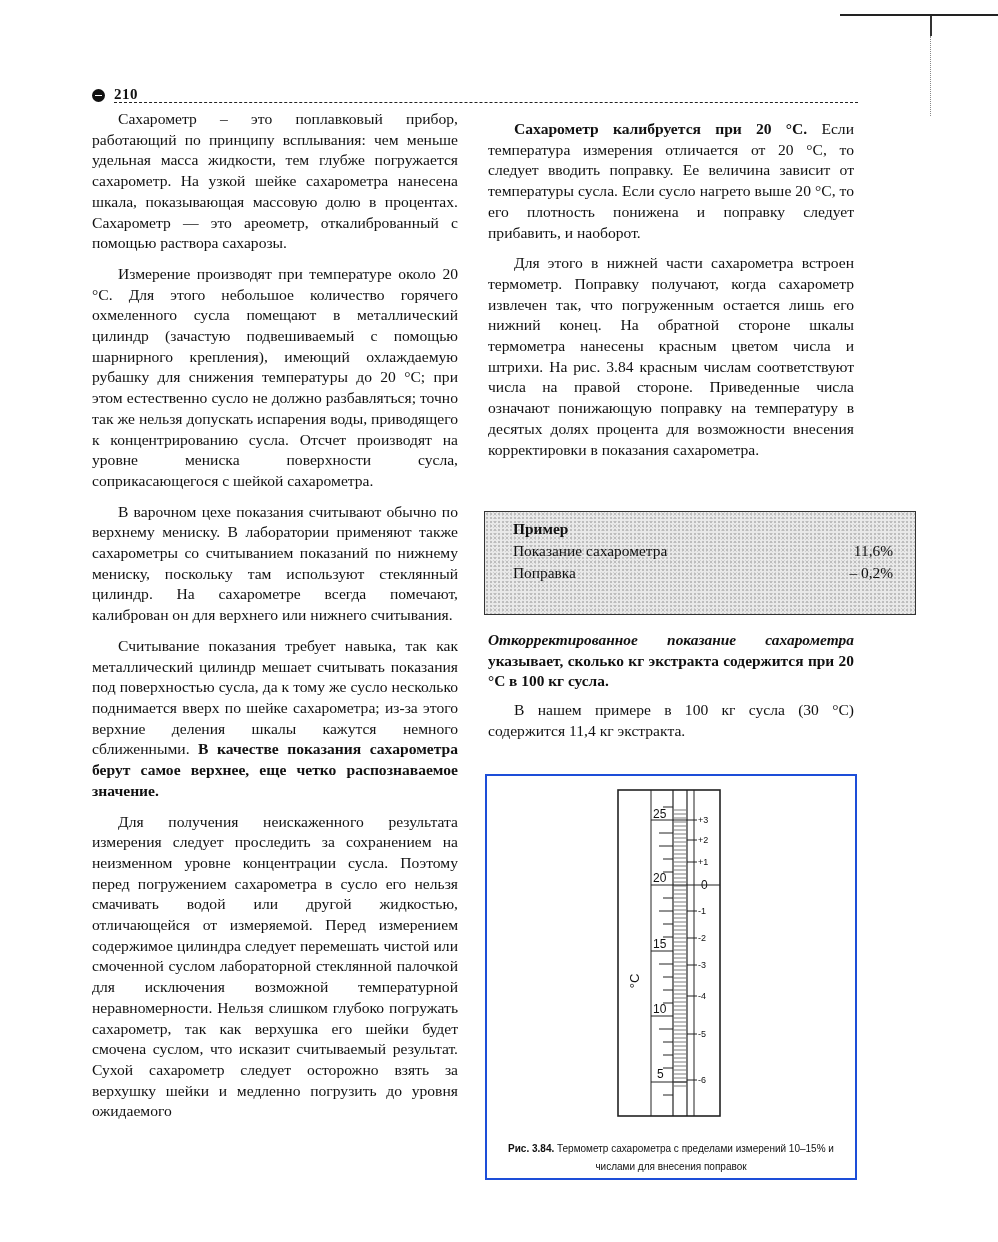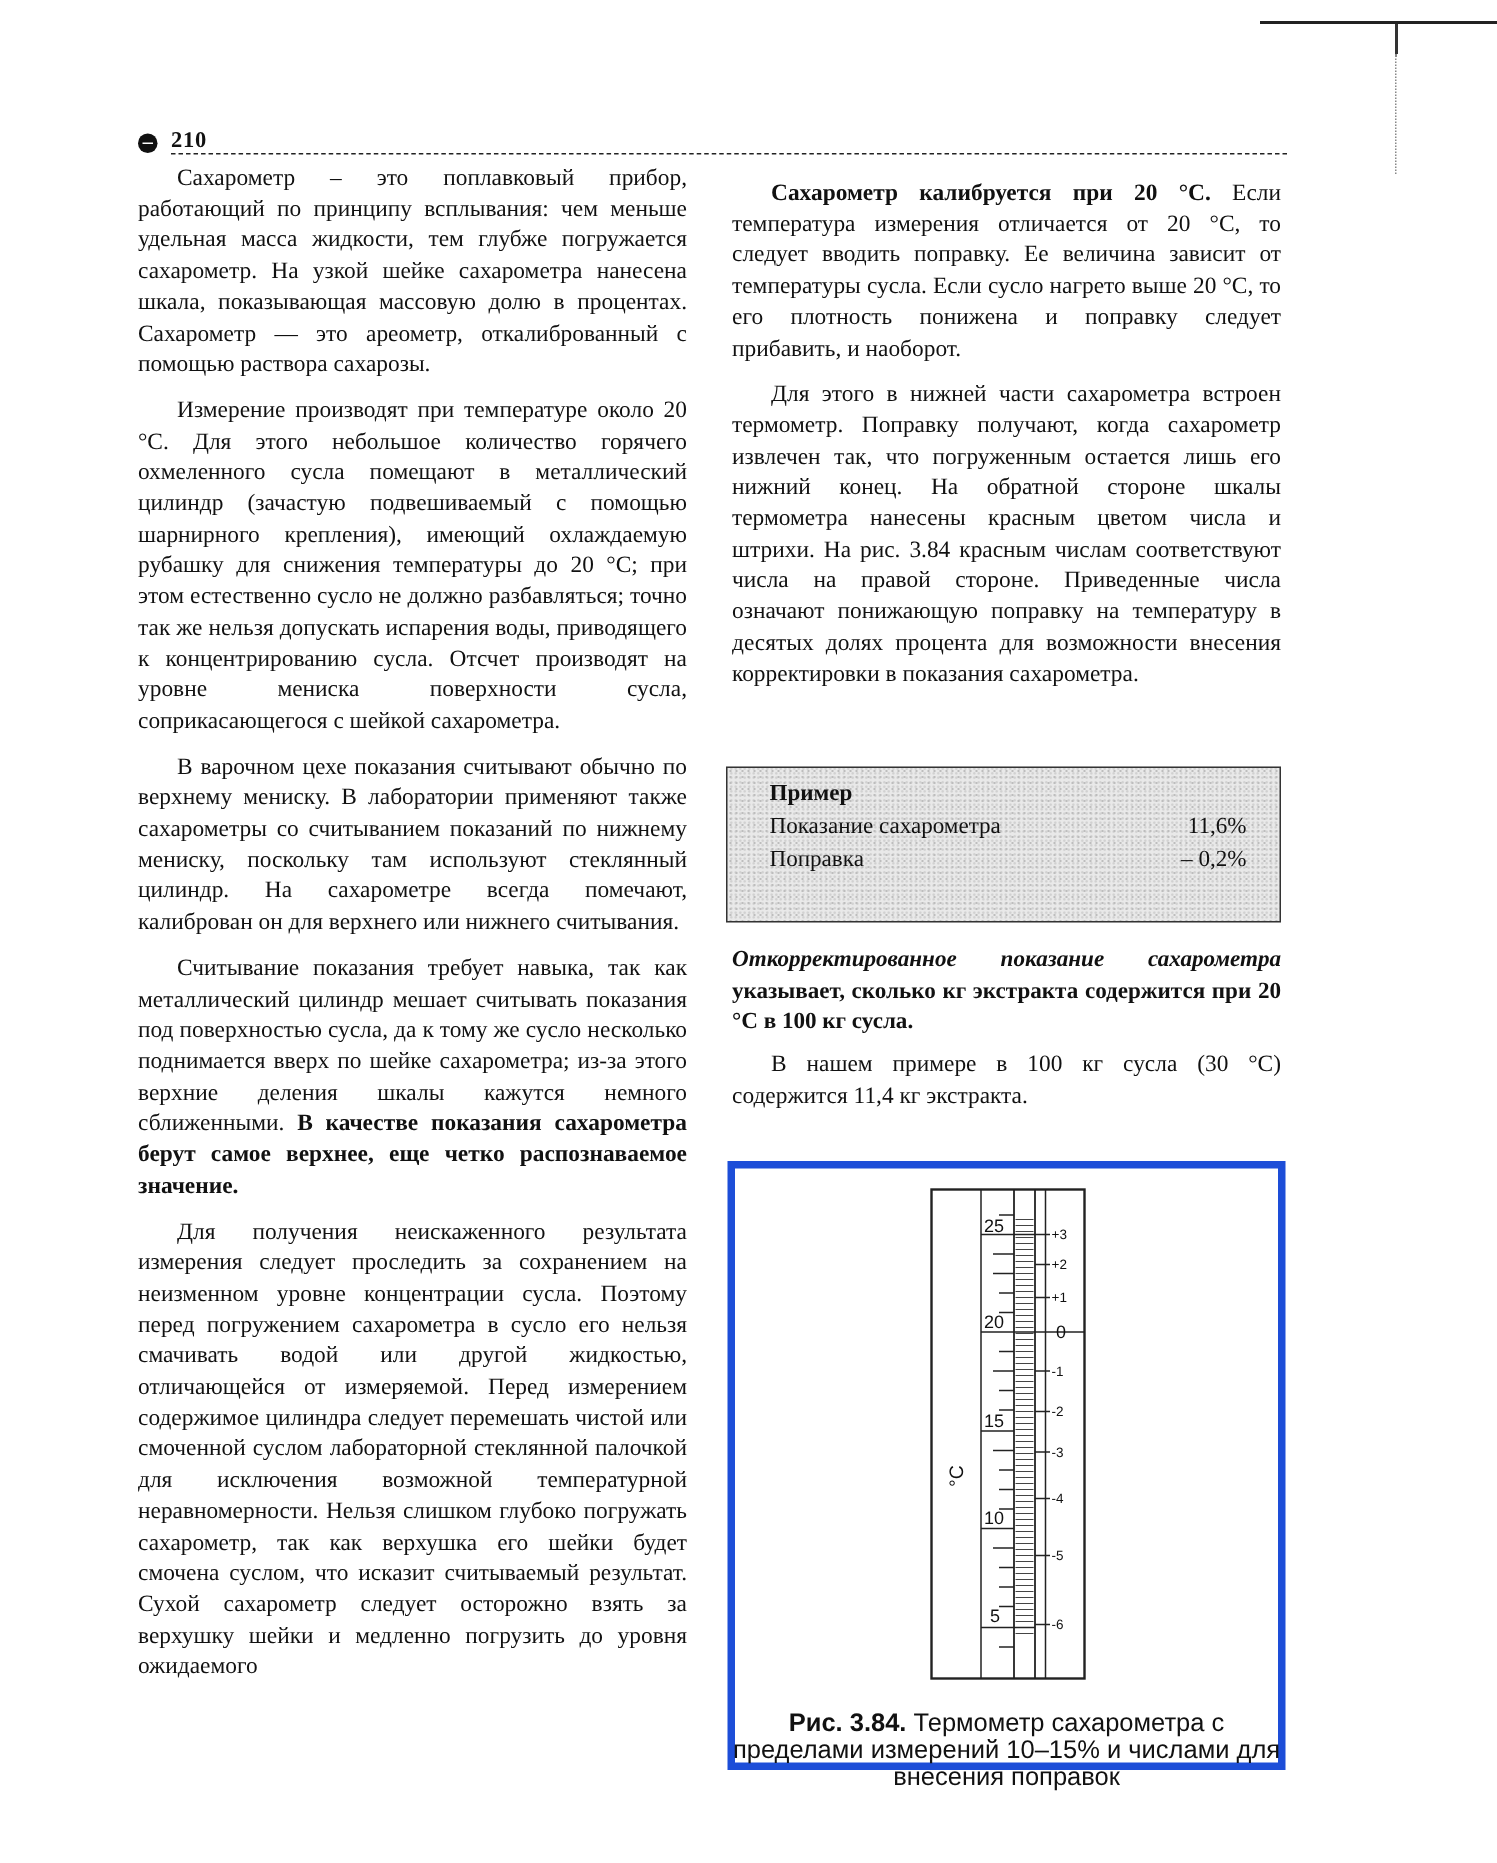--- a/index.html
+++ b/index.html
@@ -17,39 +17,39 @@
     .header-rule { position: absolute; left: 22px; right: 0; top: 16px; border-top: 1.5px dashed #222; }
     .col { position: absolute; font-size: 15.6px; line-height: 20.7px; text-align: justify; }
     .col-left { left: 92px; top: 109px; width: 366px; }
     .col-right { left: 488px; top: 109px; width: 366px; }
     .col p { margin: 0; text-indent: 26px; hyphens: auto; }
     .col p.noindent { text-indent: 0; }
     .col p + p { margin-top: 0; }
     .gap { margin-top: 10px !important; }
     .b { font-weight: bold; }
     .bi { font-weight: bold; font-style: italic; }
-    .example-box { position: absolute; left: 484px; top: 511px; width: 370px; height: 104px;
+    .example-box { position: absolute; left: 484px; top: 511px; width: 432px; height: 104px;
                    border: 1px solid #333; box-sizing: border-box;
                    background-color: #e9e9e9;
                    background-image: radial-gradient(#bdbdbd 0.8px, transparent 1px),
                                      radial-gradient(#d0d0d0 0.6px, transparent 1px);
                    background-size: 4px 4px, 3px 3px; background-position: 0 0, 1px 2px;
                    font-size: 15.4px; line-height: 22px; padding: 6px 22px 0 28px; }
     .example-title { font-weight: bold; }
     .example-row { display: flex; justify-content: space-between; text-align: center; }
     .bold-statement { position: absolute; left: 488px; top: 630px; width: 366px; font-size: 15.4px; line-height: 20.7px;
                       text-align: justify; font-weight: bold; }
     .bold-statement .bi { font-style: italic; }
     .example-result { position: absolute; left: 488px; top: 700px; width: 366px; font-size: 15.6px; line-height: 20.7px; text-align: justify; }
     .example-result p { margin: 0; text-indent: 26px; }
     .figure-frame { position: absolute; left: 485px; top: 774px; width: 372px; height: 406px;
-                    border: 5px solid #1d4ed8; box-sizing: border-box; }
+                    border: 2px solid #1d4ed8; box-sizing: border-box; }
     .figure-svg { position: absolute; left: 0; top: 0; }
     .caption { position: absolute; left: 488px; top: 1140px; width: 366px; text-align: center;
-               font-family: "Liberation Sans", "DejaVu Sans", sans-serif; font-size: 17px; line-height: 18px; }
+               font-family: "Liberation Sans", "DejaVu Sans", sans-serif; font-size: 10px; line-height: 18px; }
     .caption .cap-label { font-weight: bold; }
   </style>
 </head>
 <body>
 
 <div class="scan-edge-top"></div>
 <div class="scan-edge-mark"></div>
 <div class="scan-edge-dots"></div>
 
 <div class="header">

